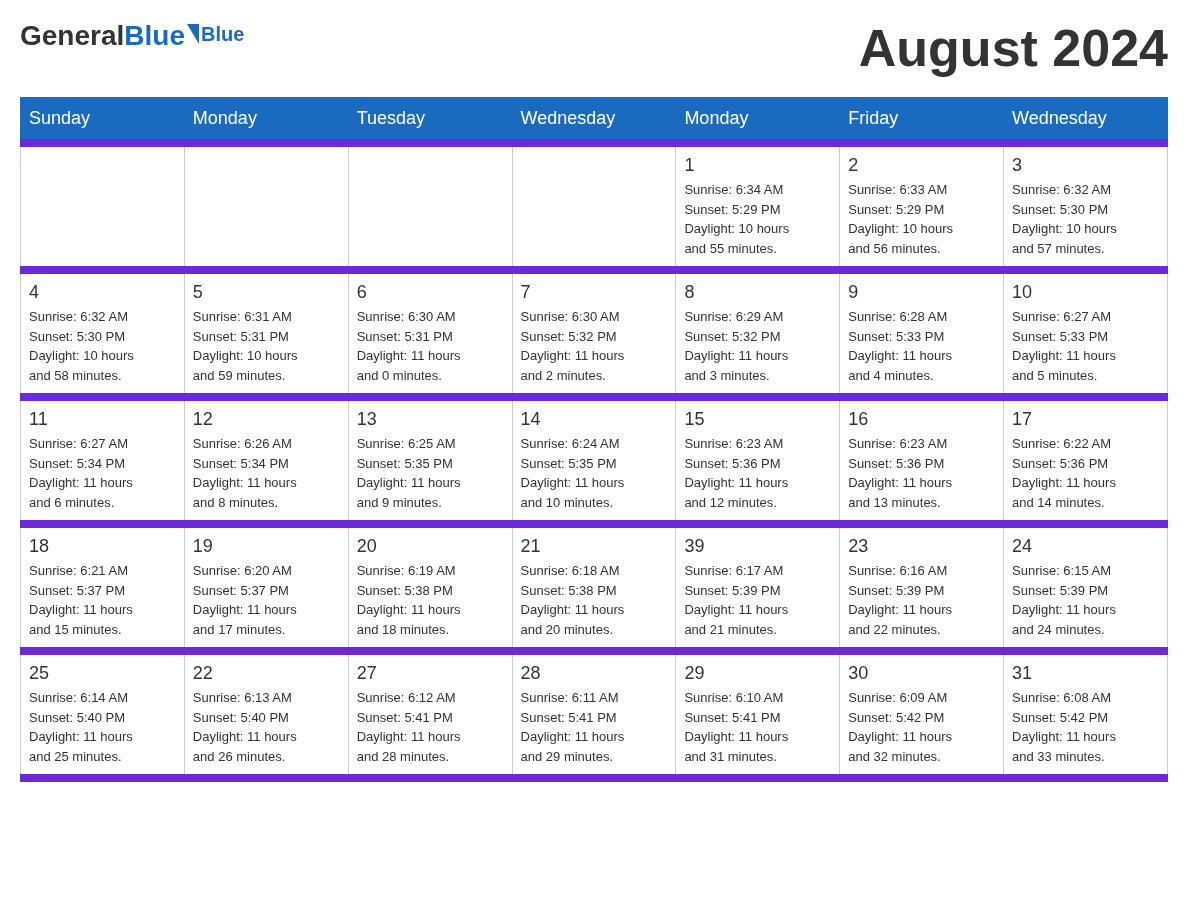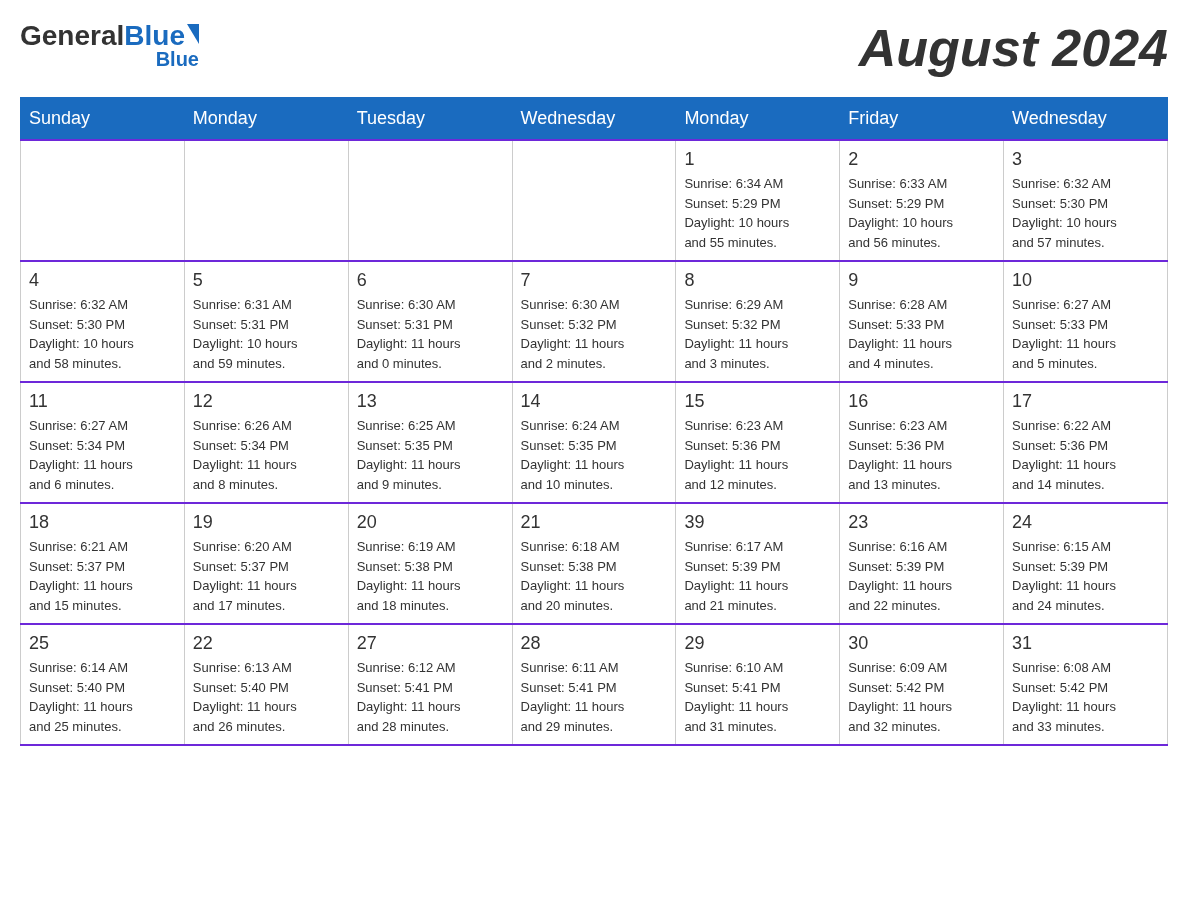--- a/index.html
+++ b/index.html
@@ -11,22 +11,22 @@
       min-height: 918px;
     }
     .header-area {
       display: flex;
       justify-content: space-between;
       align-items: flex-start;
       margin-bottom: 20px;
     }
     .logo {
       display: flex;
-      flex-direction: column;
-      align-items: flex-end;
+      flex-direction: row;
+      align-items: center;
     }
     .logo-text {
       display: flex;
       align-items: center;
       font-size: 28px;
       font-weight: bold;
       color: #333;
     }
     .logo-general { color: #333; }
     .logo-blue { color: #1a6bbf; }
@@ -47,21 +47,20 @@
       margin-left: 2px;
     }
     .title-area {
       text-align: right;
     }
     .month-title {
       font-size: 52px;
       font-weight: bold;
       color: #333;
       line-height: 1.1;
-      font-style: italic;
     }
     .location {
       font-size: 22px;
       color: #333;
       margin-top: 4px;
     }
     .calendar-table {
       width: 100%;
       border-collapse: collapse;
       border: 1px solid #ccc;
@@ -92,21 +91,21 @@
       margin-bottom: 4px;
     }
     .day-info {
       font-size: 13px;
       color: #333;
       line-height: 1.5;
     }
     .empty-cell {
       background: #fff;
     }
-    tr { border-bottom: 2px solid #6d28d9; padding-left: 8px; }
+    tr { border-bottom: 8px solid #6d28d9; padding-left: 8px; }
   </style>
 </head>
 <body>
 
 <div class="header-area">
   <div class="logo">
     <div class="logo-text">
       <span class="logo-general">General</span>
         <span class="logo-blue">Blue</span>
         <span class="logo-triangle"></span>

